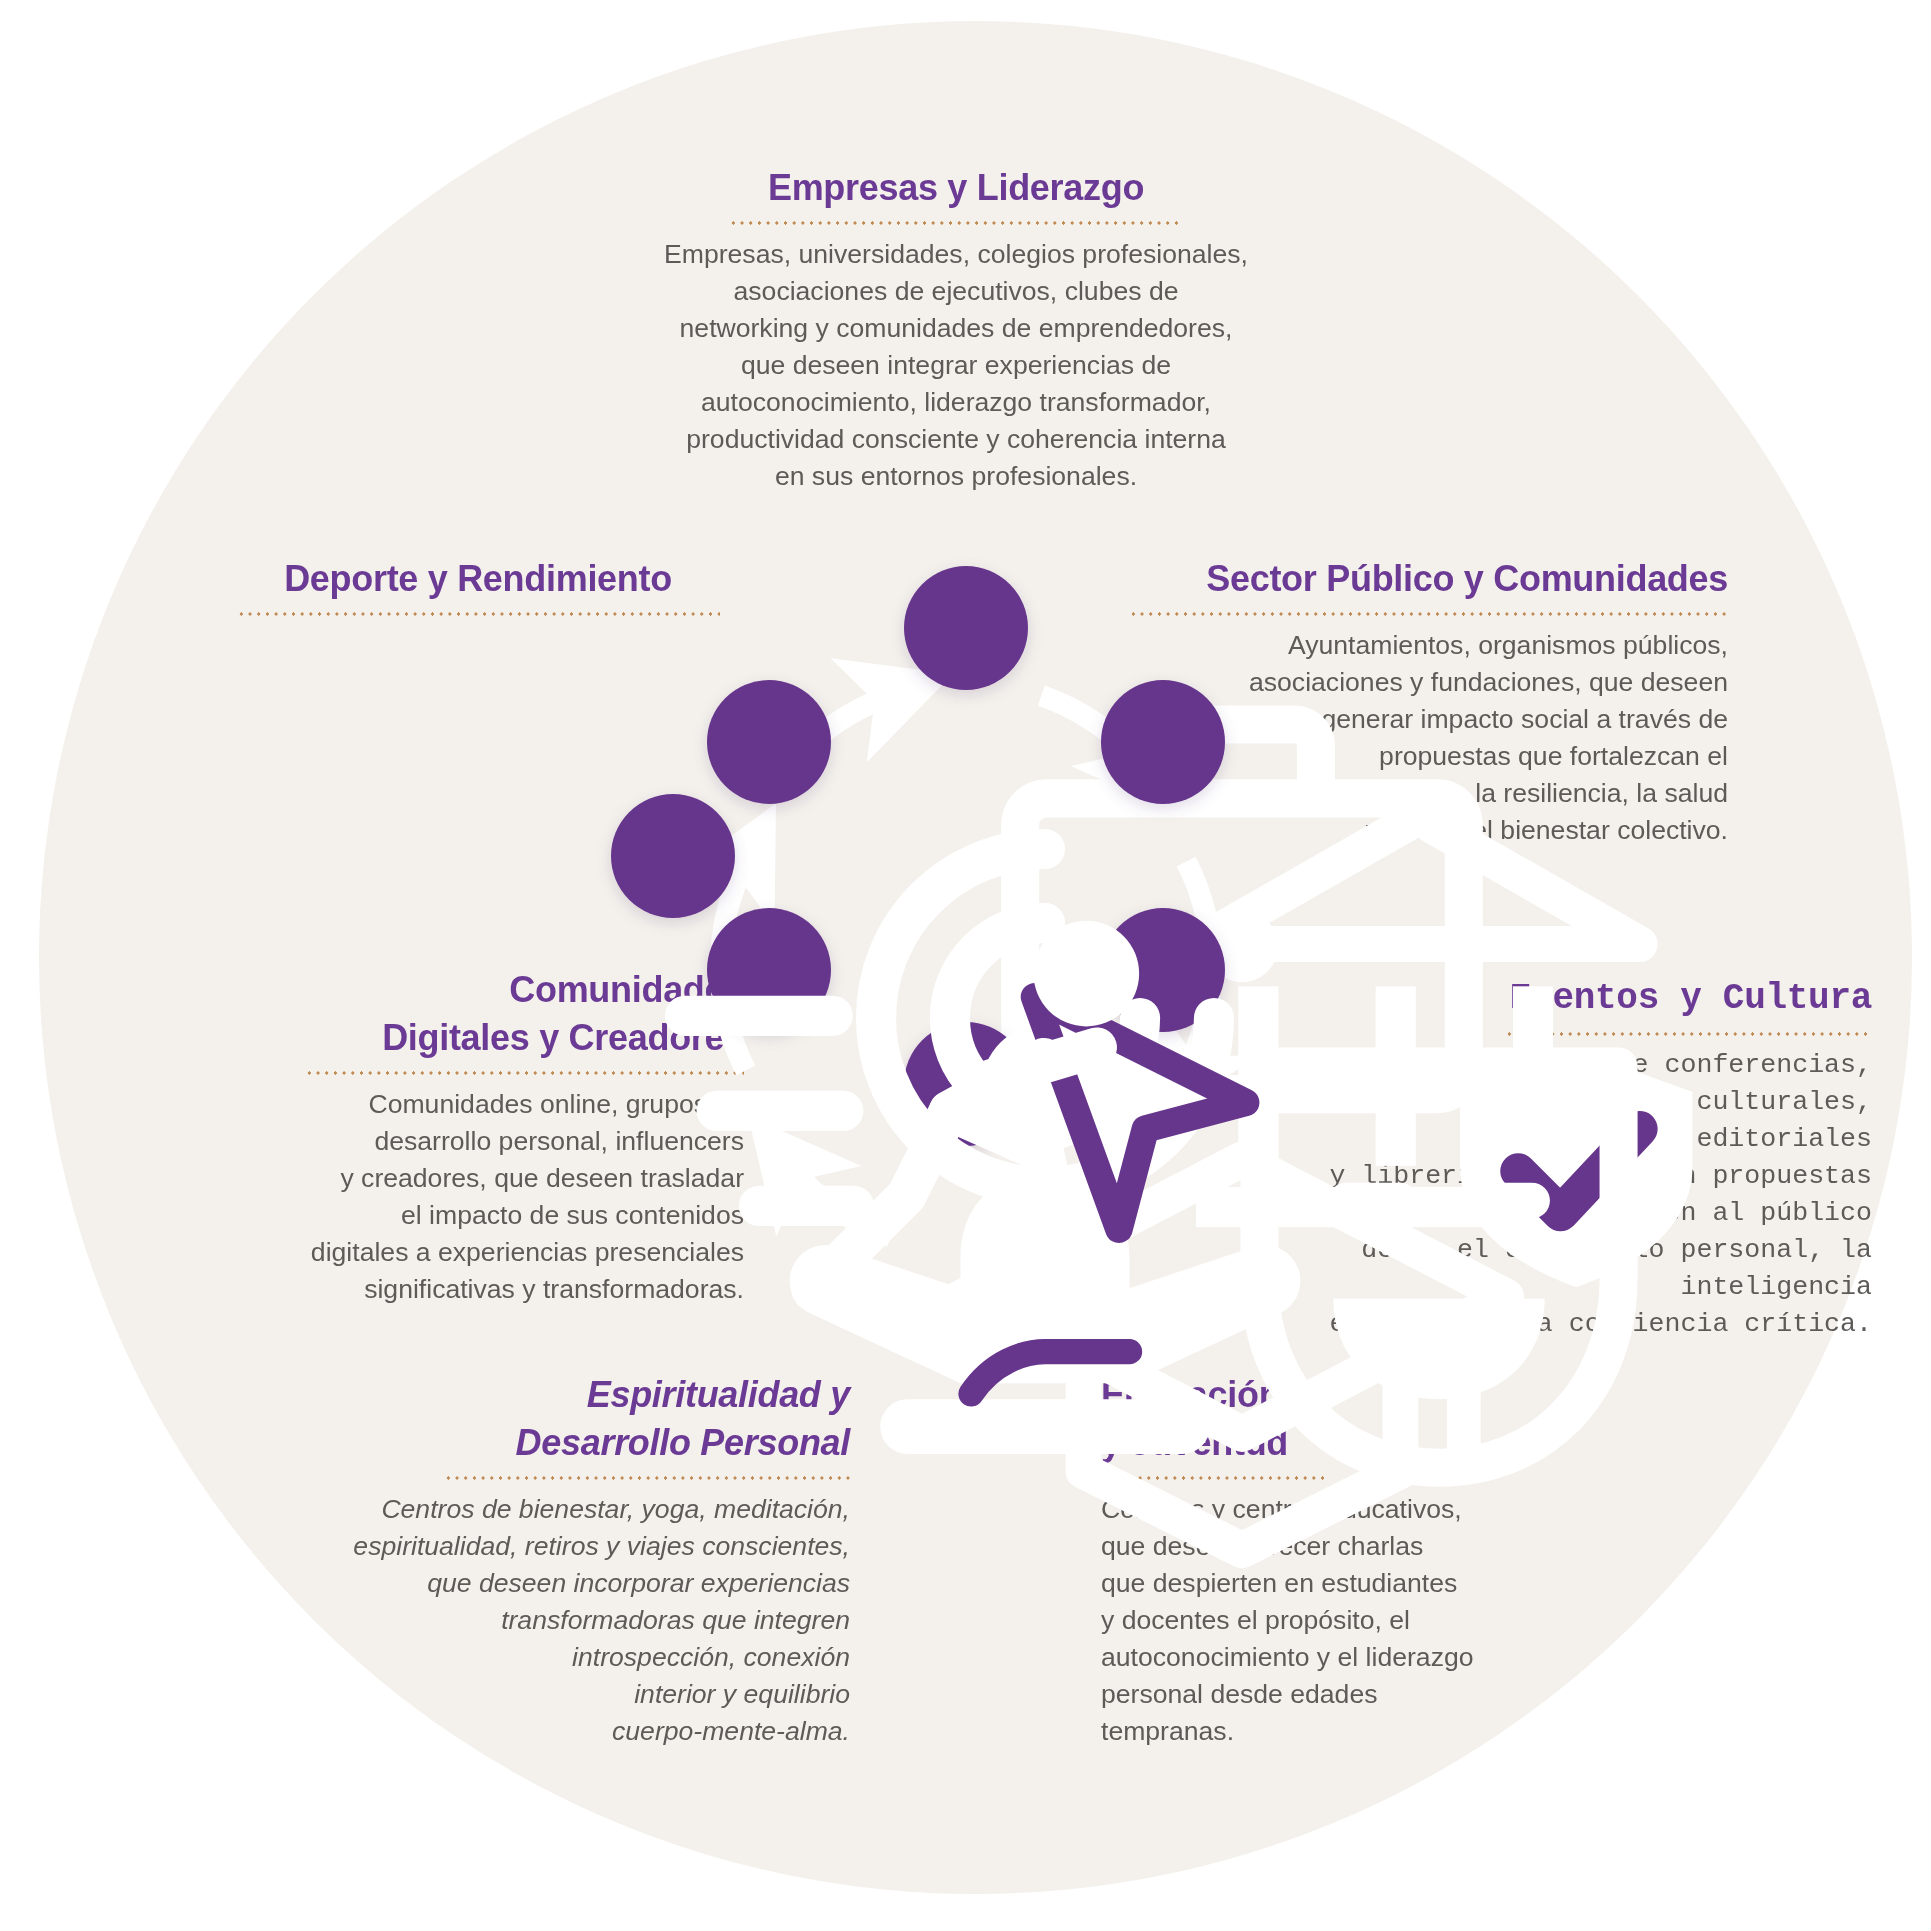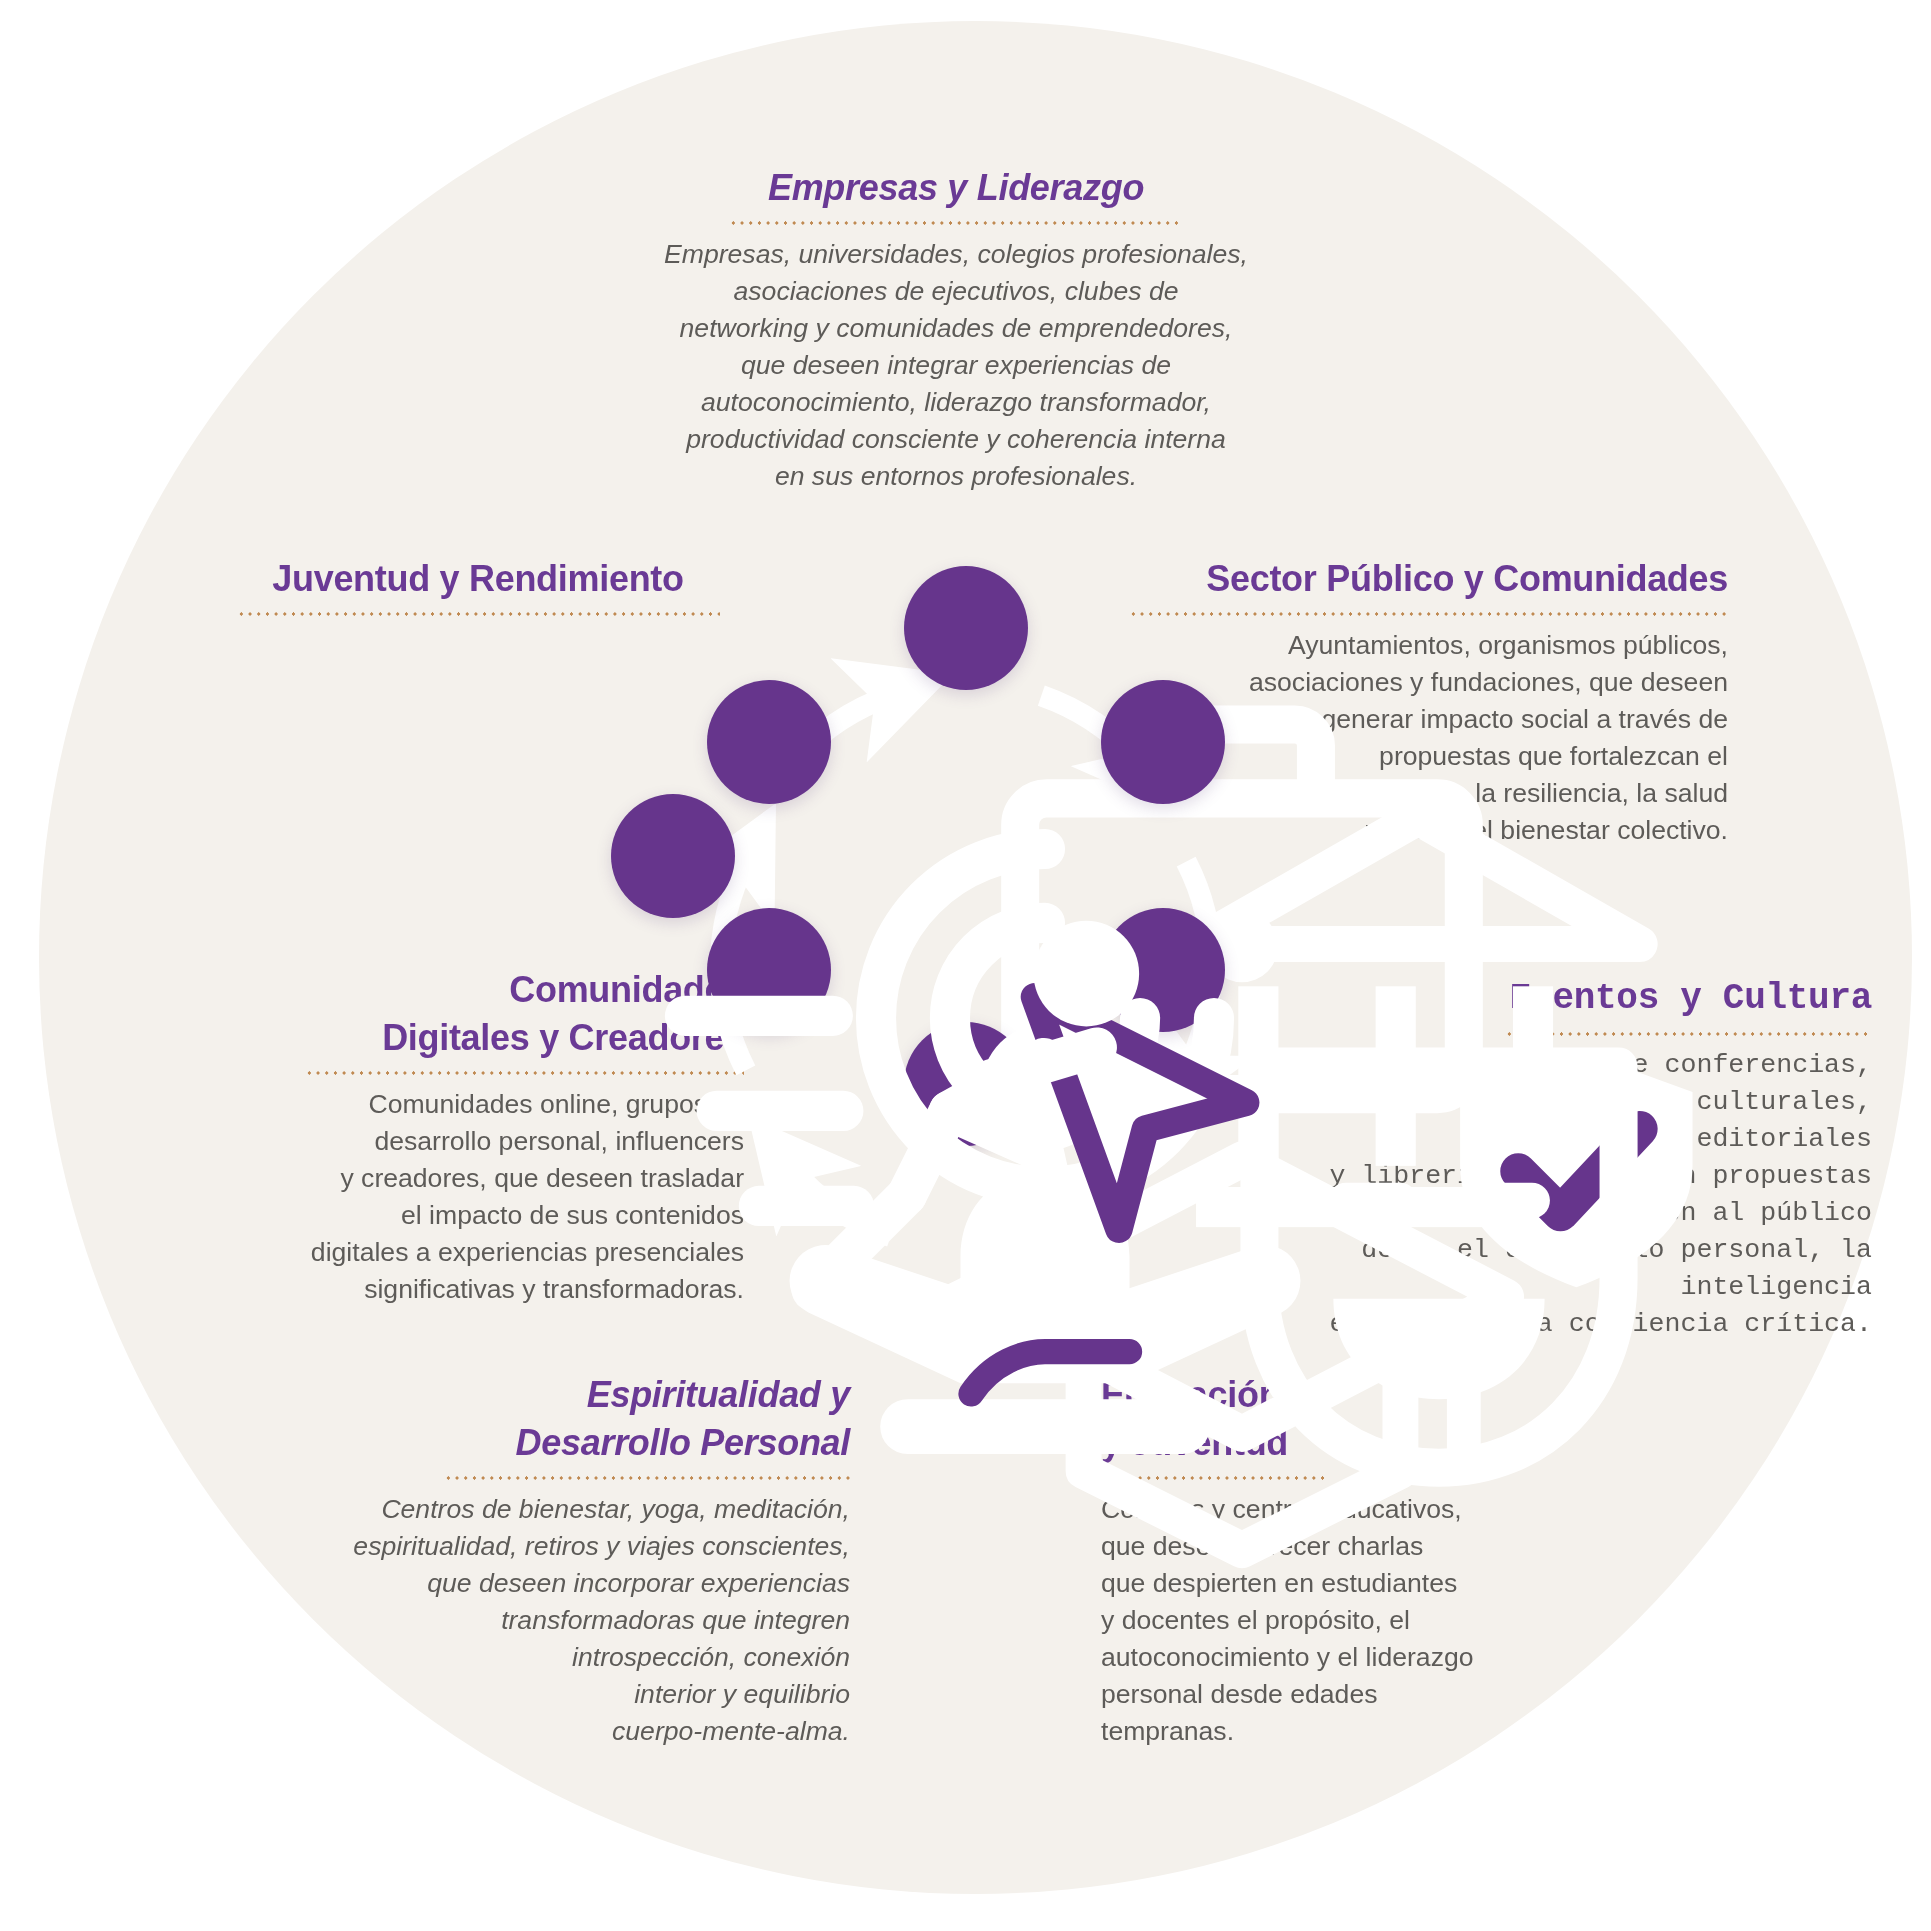--- a/index.html
+++ b/index.html
@@ -50,21 +50,21 @@
     white-space:pre-line;
   }
   .ta-c{text-align:center;}
   .ta-c .rule{margin-left:auto;margin-right:auto;}
   .ta-r{text-align:right;}
   .ta-r .rule{margin-left:auto;margin-right:0;}
   .ta-l{text-align:left;}
   .ta-l .rule{margin-left:0;margin-right:auto;}
 
   
-  #b-empresas   {left:618px; top:164px;  width:676px;font-style:italic;}
+  #b-empresas   {left:618px; top:164px;  width:676px;}
   #b-empresas .rule{width:454px;}
   #b-sector     {left:1110px;top:555px;  width:618px;}
   #b-sector .rule{width:599px;}
   #b-eventos    {left:1254px;top:975px; width:618px;font-family:Liberation Mono, monospace;}
   #b-eventos .rule{width:367px;}
   #b-educacion  {left:1101px;top:1371px; width:463px;}
   #b-educacion .rule{width:228px;}
   #b-espirit    {left:261px; top:1371px; width:589px;font-style:italic;}
   #b-espirit .rule{width:406px;}
   #b-comunidades{left:145px; top:966px; width:599px;}
@@ -171,21 +171,21 @@
     <div class="rule"></div>
     <p>Comunidades online, grupos de
 desarrollo personal, influencers
 y creadores, que deseen trasladar
 el impacto de sus contenidos
 digitales a experiencias presenciales
 significativas y transformadoras.</p>
   </div>
 
   <div class="block ta-c" id="b-deporte">
-    <h3>Juventud y Rendimiento</h3>
+    <h3>Deporte y Rendimiento</h3>
     <div class="rule"></div>
   </div>
 
   <div id="wheel">
 
     <svg viewBox="0 0 700 700" aria-hidden="true">
       <defs>
         <marker id="ah" markerWidth="5.2" markerHeight="5.2" refX="2.1" refY="2.6" orient="auto">
           <path d="M0,0 L5.2,2.6 L0,5.2 L1.3,2.6 Z" fill="#ffffff"></path>
         </marker>

